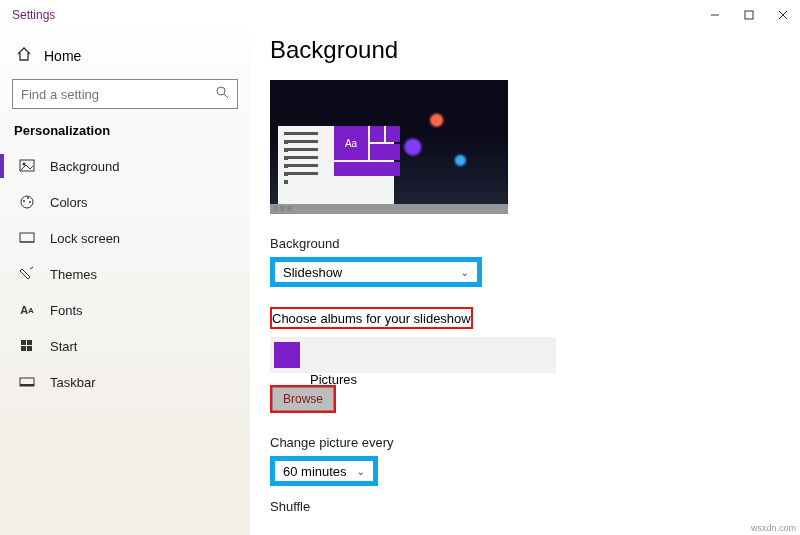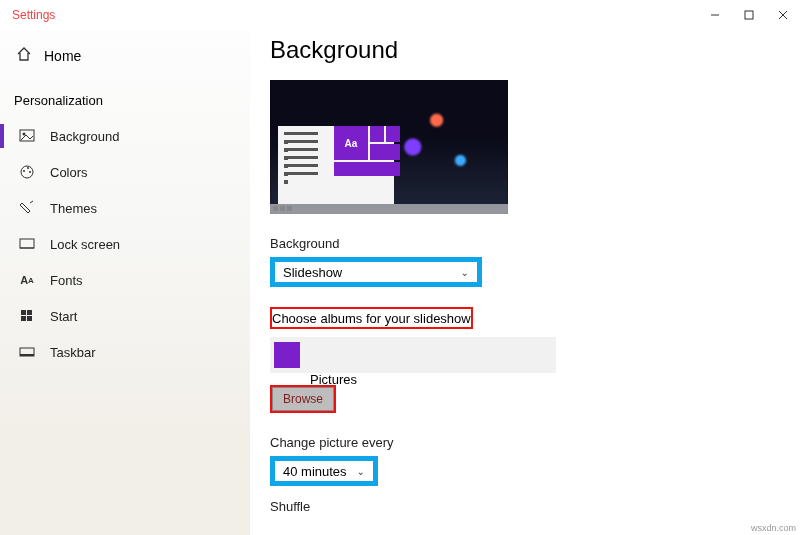--- a/index.html
+++ b/index.html
@@ -1,28 +1,28 @@
 <!DOCTYPE html>
 <html><head>
 <meta charset="utf-8">
 <style>
   * { box-sizing: border-box; margin: 0; padding: 0; font-family: "Segoe UI", Arial, sans-serif; }
   html, body { width: 800px; height: 535px; background: #fff; overflow: hidden; }
   .window { width: 800px; height: 535px; position: relative; }
-  .titlebar { height: 30px; display: flex; align-items: center; padding-left: 12px; font-size: 12px; color: #ef4444; }
+  .titlebar { height: 30px; display: flex; align-items: center; padding-left: 12px; font-size: 12px; color: #701a75; }
   .titlebar .win-controls { position: absolute; right: 0; top: 0; display: flex; }
   .wc { width: 34px; height: 30px; display: flex; align-items: center; justify-content: center; color: #333; }
   .body { display: flex; height: calc(100% - 30px); }
   .sidebar { width: 250px; padding: 10px 12px 0 12px; background: linear-gradient(180deg,#fdfdfd 0%,#f7f7f5 40%,#f2efe9 80%); }
   .home-row { display: flex; align-items: center; gap: 12px; padding: 6px 4px 14px 4px; font-size: 14px; cursor: pointer; }
   .home-row svg { width:16px; height:16px; }
   .search { display:flex; align-items:center; border:1px solid #888; height:30px; padding:0 8px 0 8px; background:#fff; }
   .search input { flex:1; border:0; outline:0; font-size:13px; background:transparent; }
   .search .sicon { color:#666; }
-  .section-title { font-weight:400; font-size:13px; margin:14px 0 10px 2px; }
+  .section-title { font-weight:700; font-size:13px; margin:14px 0 10px 2px; }
   .nav { list-style:none; }
   .nav li { display:flex; align-items:center; gap:14px; padding:9px 6px; font-size:13px; color:#222; cursor:pointer; position:relative; }
   .nav li.active::before { content:""; position:absolute; left:-12px; top:6px; bottom:6px; width:4px; background:#6b2fbf; }
   .nav li .nicon { width:18px; height:18px; color:#333; display:flex; align-items:center; justify-content:center; }
   .main { flex:1; padding: 6px 28px 0 20px; overflow:hidden; }
   .page-title { font-size:24px; font-weight:400; margin-bottom:16px; }
   .preview { width:238px; height:134px; background:#0a0a18; position:relative; overflow:hidden; }
   .preview .photo { position:absolute; inset:0; background:
      radial-gradient(circle at 60% 50%, #7f3dff 0 8px, transparent 9px),
      radial-gradient(circle at 70% 30%, #ff6b4a 0 6px, transparent 7px),
@@ -31,21 +31,21 @@
      linear-gradient(0deg,#2a344aAA,#0a0a18 60%);
      filter: blur(1px);
   }
   .preview .taskbar { position:absolute; left:0; right:0; bottom:0; height:10px; background:#d0d0d0aa; }
   .preview .taskbar .dots { display:flex; gap:2px; padding:2px 3px;}
   .preview .taskbar .dots span{width:5px;height:5px;background:#888;}
   .preview .panel { position:absolute; left:8px; top:46px; bottom:10px; width:116px; background:#f4f4f4; }
   .preview .panel .lines { position:absolute; left:6px; top:6px; display:flex; flex-direction:column; gap:5px;}
   .preview .panel .lines span{ width:34px; height:3px; background:#555; display:block;}
   .preview .panel .lines span::before{content:"";display:inline-block;width:4px;height:4px;background:#555;margin-right:2px;vertical-align:middle;}
-  .preview .tiles { position:absolute; left:56px; bottom:0; width:68px; height:78px;font-weight:bold; }
+  .preview .tiles { position:absolute; left:56px; bottom:0; width:68px; height:78px; }
   .preview .tiles div{ position:absolute; background:#7a1fc9; }
   .t1{left:0;top:0;width:34px;height:34px; display:flex;align-items:center;justify-content:center;color:#fff;font-size:10px;}
   .t2{left:36px;top:0;width:14px;height:16px;}
   .t3{left:52px;top:0;width:14px;height:16px;}
   .t4{left:36px;top:18px;width:30px;height:16px;}
   .t5{left:0;top:36px;width:66px;height:14px;}
   .field-label { font-size:13px; margin-top:22px; margin-bottom:6px; color:#222;}
   .select { width:212px; height:30px; border:5px solid #0ea5e9; display:flex; align-items:center; justify-content:space-between; padding:0 8px; font-size:13px; background:#fff; cursor:pointer;}
   .select.small{ width:108px; }
   .chev { font-size:10px; color:#444;}
@@ -83,20 +83,27 @@
   </div>
 
   <div class="body">
     <div class="sidebar">
       <div class="home-row">
         <span><svg viewBox="0 0 16 16">
               <path d="M2 8 L8 2 L14 8 M4 7 V14 H12 V7" fill="none" stroke="#333" stroke-width="1.3"></path>
             </svg></span>
         <span>Home</span>
       </div>
+      <div class="search">
+        <input placeholder="Find a setting" style="">
+        <span class="sicon"><svg width="14" height="14">
+              <circle cx="6" cy="6" r="4" fill="none" stroke="#666"></circle>
+              <line x1="9" y1="9" x2="13" y2="13" stroke="#666"></line>
+            </svg></span>
+      </div>
       <div class="section-title">Personalization</div>
       <ul class="nav">
         <li class="active">
           <span class="nicon">
               <svg width="18" height="18">
                 <rect x="2" y="3" width="14" height="11" fill="none" stroke="#333"></rect>
                 <circle cx="6" cy="7" r="1.5" fill="#333"></circle>
                 <path d="M3 13 L8 8 L12 12 L15 9" fill="none" stroke="#333"></path>
               </svg>
             </span>
@@ -109,34 +116,34 @@
                 <circle cx="6" cy="8" r="1" fill="#333"></circle>
                 <circle cx="10" cy="5" r="1" fill="#333"></circle>
                 <circle cx="12" cy="9" r="1" fill="#333"></circle>
               </svg>
             </span>
           <span>Colors</span>
         </li>
         <li>
           <span class="nicon">
               <svg width="18" height="18">
+                <rect x="2" y="4" width="14" height="9" fill="none" stroke="#333"></rect>
+                <line x1="2" y1="13" x2="16" y2="13" stroke="#333"></line>
+              </svg>
+            </span>
+          <span>Lock screen</span>
+        </li>
+        <li>
+          <span class="nicon">
+              <svg width="18" height="18">
                 <path d="M4 4 L12 12 L10 14 L2 6 Z" fill="none" stroke="#333"></path>
                 <path d="M12 4 L15 2" stroke="#333"></path>
               </svg>
             </span>
           <span>Themes</span>
-        </li>
-        <li>
-          <span class="nicon">
-              <svg width="18" height="18">
-                <rect x="2" y="4" width="14" height="9" fill="none" stroke="#333"></rect>
-                <line x1="2" y1="13" x2="16" y2="13" stroke="#333"></line>
-              </svg>
-            </span>
-          <span>Lock screen</span>
         </li>
         <li>
           <span class="nicon" style="font-size:11px;font-weight:600;">A<span style="font-size:8px;">A</span></span>
           <span>Fonts</span>
         </li>
         <li>
           <span class="nicon">
               <svg width="18" height="18">
                 <rect x="3" y="3" width="5" height="5" fill="#333"></rect>
                 <rect x="9" y="3" width="5" height="5" fill="#333"></rect>
@@ -201,21 +208,21 @@
         <div class="swatch"></div>
         <span style="font-size:13px;margin-top:48px;">Pictures</span>
       </div>
 
       <div style="margin-top:12px;"><span class="hl"><span class="browse-btn">
               <span>Browse</span>
             </span></span></div>
 
       <div class="field-label">Change picture every</div>
       <div class="select small">
-        <span>40 minutes</span>
+        <span>60 minutes</span>
         <span class="chev">⌄</span>
       </div>
 
       <div class="field-label" style="margin-top:13px;">Shuffle</div>
     </div>
   </div>
 
   <div class="watermark">wsxdn.com</div>
 </div>
 

